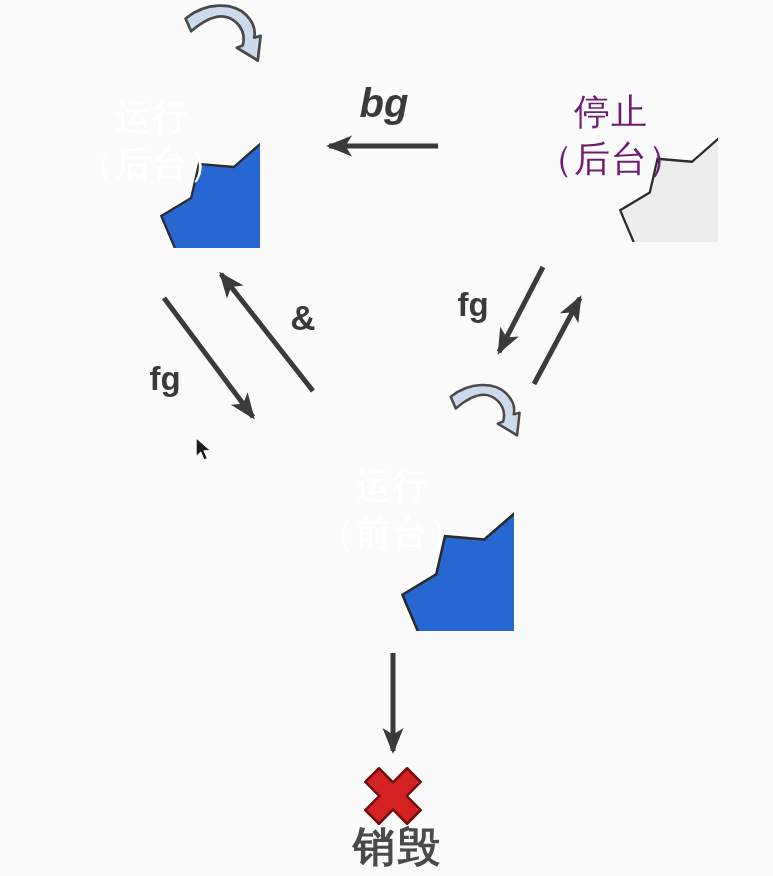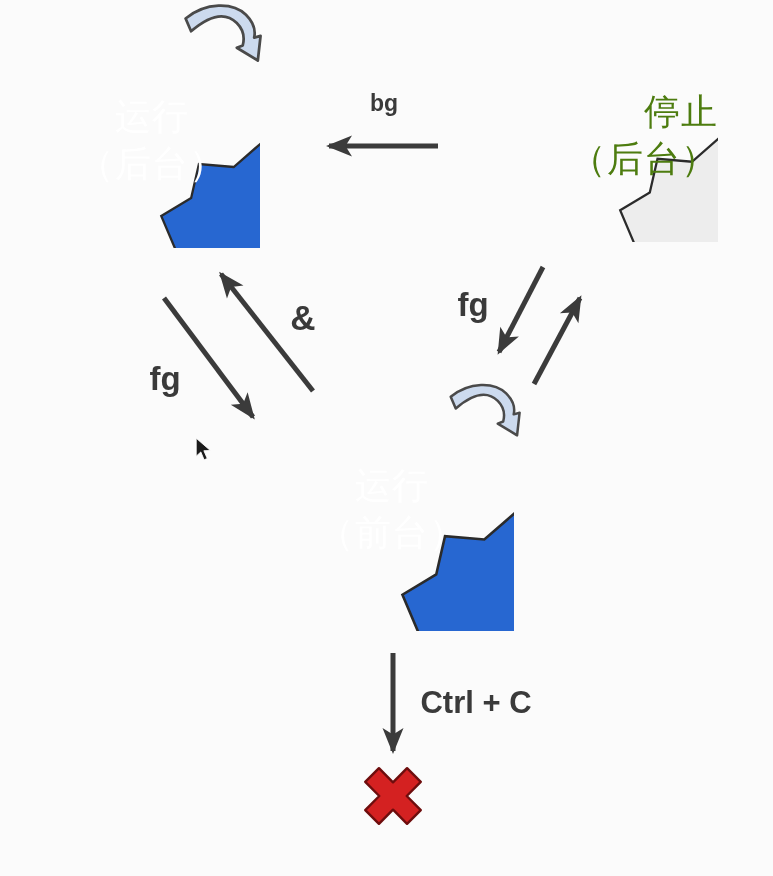--- a/index.html
+++ b/index.html
@@ -42,30 +42,30 @@
     display: flex;
     flex-direction: column;
     align-items: center;
     justify-content: center;
     text-align: center;
     font-size: 36px;
     line-height: 47px;
     letter-spacing: 1px;
   }
   .node-label.light { color: #ffffff; }
-  .node-label.dark  { color: #4d7c0f; align-items: flex-end; }
+  .node-label.dark  { color: #701a75; }
   
   .edge-label {
     position: absolute;
     transform: translate(-50%, -50%);
     font-weight: 700;
     color: #3a3a3a;
     white-space: nowrap;
   }
-  .lbl-bg     { left: 384px; top: 103px; font-size: 23px; }
+  .lbl-bg     { left: 384px; top: 103px; font-size: 40px; font-style: italic; }
   .lbl-fgl    { left: 165px; top: 379px; font-size: 33px; }
   .lbl-amp    { left: 303px; top: 318px; font-size: 35px; }
   .lbl-fgr    { left: 473px; top: 305px; font-size: 33px; }
   .lbl-ctrlz  { left: 642px; top: 346px; font-size: 31px; }
   .lbl-ctrlc  { left: 476px; top: 703px; font-size: 31px; }
   .lbl-destroy{ left: 398px; top: 847px; font-size: 42px; font-weight: 600; color: #4a4a4a; letter-spacing: 3px; }
   
   .loop-arrow {
     position: absolute;
   }
@@ -167,30 +167,30 @@
   <div class="loop-arrow" style="left:444px; top:379px; width:84px; height:64px;">
     <svg viewBox="0 0 100 70">
       <use href="#loopArrow" class="loop-use" fill="#ccdaee"></use>
     </svg>
   </div>
 
   <div class="edge-label lbl-bg">bg</div>
   <div class="edge-label lbl-fgl">fg</div>
   <div class="edge-label lbl-amp">&amp;</div>
   <div class="edge-label lbl-fgr">fg</div>
-  <div class="edge-label lbl-ctrlc">Ctrl + C</div>
 
   <div class="destroy-x">
     <svg viewBox="-33 -33 66 66">
       <g transform="rotate(45)">
         <path d="M-10,-30.5 L10,-30.5 L10,-10 L30.5,-10 L30.5,10 L10,10 L10,30.5 L-10,30.5 L-10,10 L-30.5,10 L-30.5,-10 L-10,-10 Z" stroke-width="2.5" stroke-linejoin="round" stroke="#6e0d0d" fill="#d42121"></path>
       </g>
     </svg>
   </div>
 
+  <div class="edge-label lbl-destroy">销毁</div>
 
   <div class="cursor">
     <svg viewBox="0 0 14 21">
       <path d="M1,0.8 L1,15.6 L4.8,12.1 L7.5,18.6 L10.1,17.5 L7.3,11.1 L12.6,10.9 Z" fill="#1a1a1a" stroke="#ffffff" stroke-width="0.7"></path>
     </svg>
   </div>
 
 </div>
 
 </body></html>

